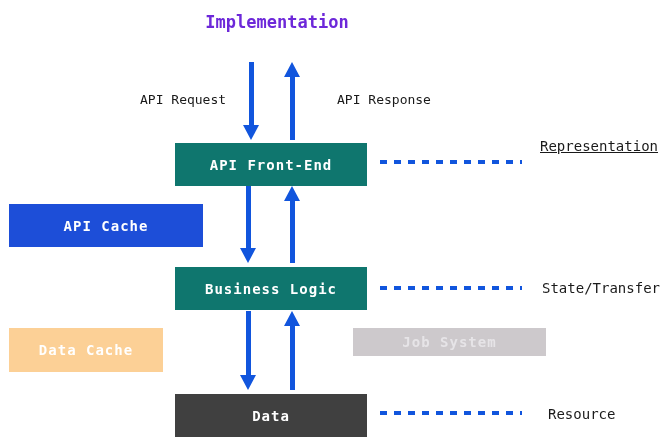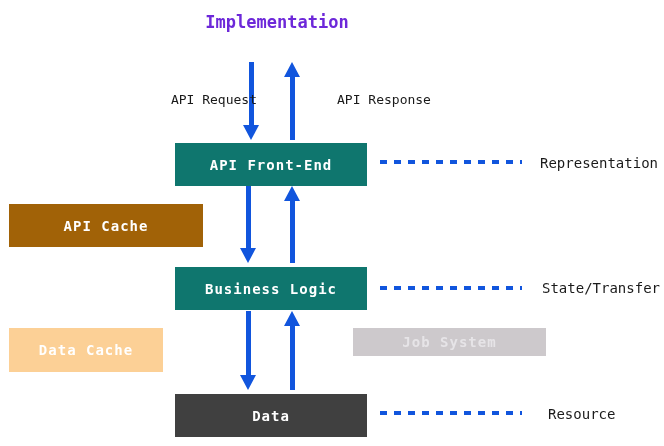--- a/index.html
+++ b/index.html
@@ -11,28 +11,28 @@
     position:absolute; top:12px; left:177px; width:200px; text-align:center;
     font-size:17px; font-weight:bold; color:#6d28d9; letter-spacing:0px;
   }
   
   .node {
     position:absolute; width:192px; height:43px;
     display:flex; align-items:center; justify-content:center;
     font-size:14px; font-weight:bold; color:#ffffff; letter-spacing:1px;
   }
   .n-api-front  { left:175px; top:143px; background:#0f766e; }
-  .n-api-cache  { left:9px;   top:204px; width:194px; background:#a16207; }
+  .n-api-cache  { left:9px;   top:204px; width:194px; background:#1d4ed8; }
   .n-business   { left:175px; top:267px; background:#0f766e; }
   .n-data-cache { left:9px;   top:328px; width:154px; height:44px; background:#FCD096; }
   .n-job        { left:353px; top:328px; width:193px; height:28px; background:#CDC9CC; color:#E6E4E7; }
   .n-data       { left:175px; top:394px; background:#404040; }
   
   .flow-label { position:absolute; top:92px; font-size:13px; color:#1a1a1a; }
-  .fl-request  { left:161px; width:96px; text-align:right; }
+  .fl-request  { left:140px; width:96px; text-align:left; }
   .fl-response { left:297px; width:110px; text-align:center;margin-left:32px; }
   
   .arrow { position:absolute; width:16px; display:flex; flex-direction:column; align-items:center; }
   .arrow .shaft { width:5px; flex:1 1 auto; background:#1155DD; }
   .arrow .head  { width:0; height:0; border-left:8px solid transparent; border-right:8px solid transparent; flex:0 0 auto; }
   .arrow.down .head { border-top:15px solid #1155DD; }
   .arrow.up   .head { border-bottom:15px solid #1155DD; }
   .a1d { left:243px; top:62px;  height:78px; }
   .a1u { left:284px; top:62px;  height:78px; }
   .a2d { left:240px; top:186px; height:77px; }
@@ -40,21 +40,21 @@
   .a3d { left:240px; top:311px; height:79px; }
   .a3u { left:284px; top:311px; height:79px; }
   
   .dash {
     position:absolute; left:380px; width:142px; height:4px;
     background:repeating-linear-gradient(90deg, #1155DD 0 7px, transparent 7px 14px);
   }
   .d1 { top:160px; } .d2 { top:286px; } .d3 { top:411px; }
   
   .layer { position:absolute; font-size:14px; color:#1a1a1a; }
-  .l1 { left:540px; top:155px; }
+  .l1 { left:540px; top:138px;text-decoration:underline; }
   .l2 { left:542px; top:280px; }
   .l3 { left:548px; top:406px; }
 </style>
 </head>
 <body>
 
 <div class="canvas">
 
   <div class="title">Implementation</div>
 

